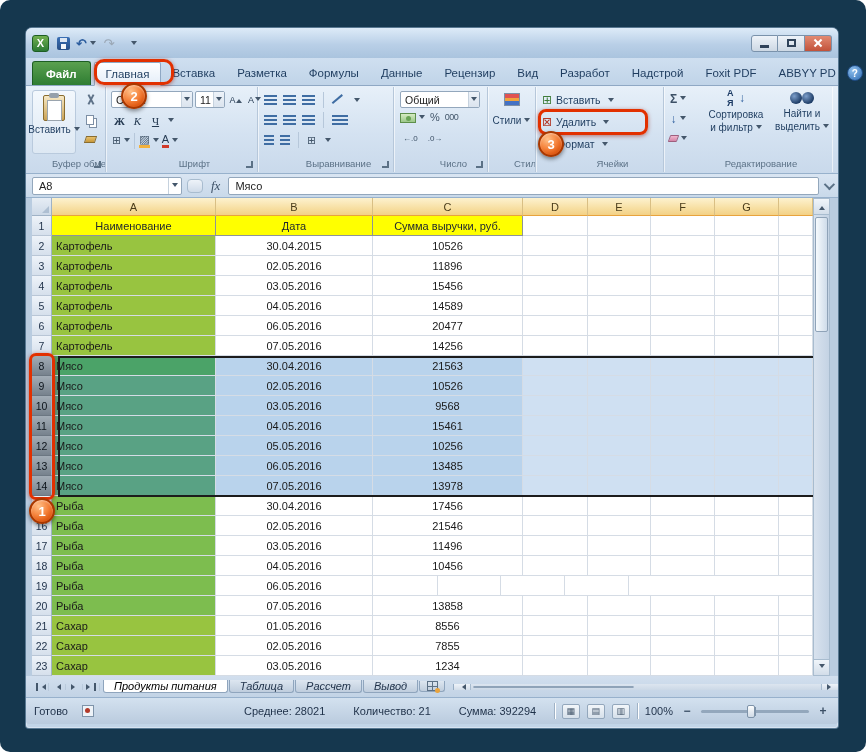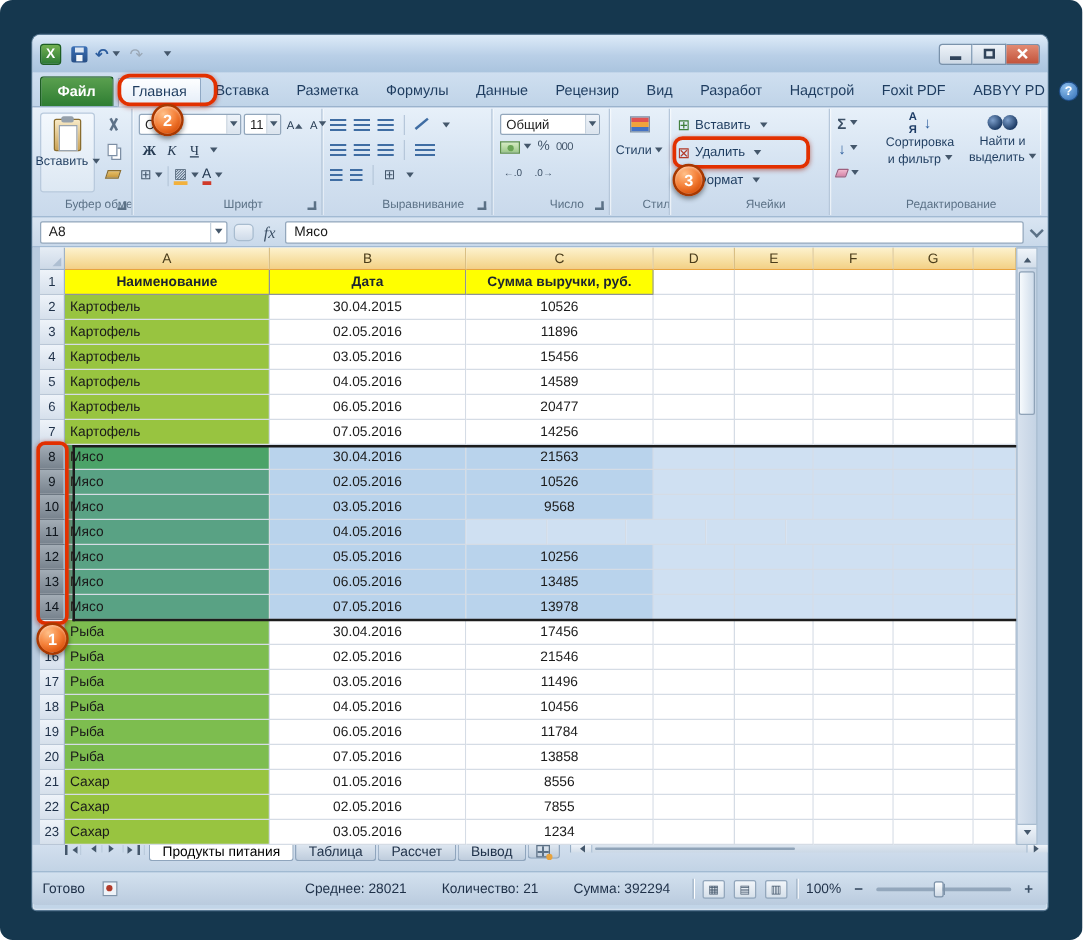--- a/index.html
+++ b/index.html
@@ -108,39 +108,39 @@
   .corner::after{content:'';position:absolute;right:2px;bottom:2px;width:0;height:0;border-left:7px solid transparent;border-bottom:7px solid #aebfd2;}
   .chcell{background:linear-gradient(#fdf2cf,#f7dfa2 60%,#f3d186);border-right:1px solid #d9bf84;border-bottom:1px solid #e8a33d;display:flex;align-items:center;justify-content:center;font-size:11px;color:#4a3c1a;}
   .chcell.fillh{flex:1;}
   .row{display:flex;height:20px;}
   .rh{width:20px;background:linear-gradient(#eef3f9,#d6e0ec);border-right:1px solid #9fb2c6;border-bottom:1px solid #b9c6d6;font-size:10.5px;color:#1e3048;display:flex;align-items:center;justify-content:center;}
   .rh.sel{background:linear-gradient(#a3adb6,#77828d);color:#0d141b;border-bottom-color:#6c7782;}
   .cell{border-right:1px solid #d5dce5;border-bottom:1px solid #d5dce5;font-size:11px;color:#1a1a1a;display:flex;align-items:center;overflow:hidden;white-space:nowrap;background:#fff;}
   .cA{padding-left:4px;}
   .cB,.cC{justify-content:center;}
   .cX{flex:1;}
-  .hcell{font-weight:bold;justify-content:center;border-right:1px solid #8e9399;border-bottom:1px solid #8e9399;color:#1c2430;font-size:11px;}
+  .hcell{font-weight:normal;justify-content:center;border-right:1px solid #8e9399;border-bottom:1px solid #8e9399;color:#1c2430;font-size:11px;}
   .tintA{box-shadow:inset 0 0 0 99px rgba(125,160,205,.28);}
   .selB{background:#b9d3ec !important;}
   .selD{background:#cfe0f2 !important;}
   .selbox{position:absolute;left:26px;top:158px;width:761px;height:141px;border:2px solid #1c1c1c;border-right:none;pointer-events:none;z-index:5;}
   .vscroll{position:absolute;left:787px;top:0;width:17px;height:478px;background:linear-gradient(90deg,#d8e2ee,#c4d3e4);border:1px solid #a8bccf;}
   .sarr{position:absolute;left:0;width:15px;height:16px;background:linear-gradient(#f0f5fa,#d2dde9);border-bottom:1px solid #a8bccf;display:flex;align-items:center;justify-content:center;}
   .sarr.down{bottom:0;border-bottom:none;border-top:1px solid #a8bccf;}
   .tri-n{width:0;height:0;border:3px solid transparent;border-bottom:4px solid #44576b;}
   .tri-s{width:0;height:0;border:3px solid transparent;border-top:4px solid #44576b;}
   .tri-w{width:0;height:0;border:3px solid transparent;border-right:4px solid #44576b;}
   .tri-e{width:0;height:0;border:3px solid transparent;border-left:4px solid #44576b;}
   .vthumb{position:absolute;left:1px;top:18px;width:13px;height:115px;background:linear-gradient(90deg,#f6fafd,#cfdcea);border:1px solid #8fa3b8;border-radius:2px;}
   .rowbox{position:absolute;left:3px;top:155px;width:26px;height:147px;border:3px solid #e23000;border-radius:7px;box-shadow:0 1px 4px rgba(150,20,0,.55);z-index:26;pointer-events:none;}
   
   .stepc{position:absolute;width:26px;height:26px;border-radius:50%;background:radial-gradient(circle at 35% 28%,#ffc089,#f5823b 45%,#d94f08 80%,#c04205);border:2px solid #a83800;box-shadow:0 2px 4px rgba(0,0,0,.45),inset 0 1px 2px rgba(255,255,255,.5);color:#fff;font-weight:bold;font-size:13px;display:flex;align-items:center;justify-content:center;z-index:30;}
   .stepbox{position:absolute;border:3px solid #e23000;border-radius:10px;box-shadow:0 1px 4px rgba(150,20,0,.55);z-index:25;pointer-events:none;}
   
-  .sheetbar{position:absolute;left:0;top:648px;width:100%;height:22px;background:linear-gradient(#d2dfee,#c2d3e5);border-bottom:1px solid #97b1cc;display:flex;align-items:flex-start;padding-left:22px;}
+  .sheetbar{position:absolute;left:0;top:648px;width:100%;height:22px;background:linear-gradient(#d2dfee,#c2d3e5);border-bottom:1px solid #97b1cc;display:flex;align-items:center;padding-left:6px;font-style:italic;}
   .navb{width:17px;display:flex;align-items:center;justify-content:center;border-right:1px solid rgba(160,180,200,.4);}
   .navb .bar{width:2px;height:8px;background:#44576b;margin:0 1px;}
   .stab{padding:0 10px;display:flex;align-items:center;font-size:11px;color:#1e3048;background:linear-gradient(#dde6f0,#bfcddd);border:1px solid #8fa5bd;border-top:none;margin:0 1px 0 0;border-radius:0 0 3px 3px;white-space:nowrap;}
   .stab.active{background:#fff;color:#000;z-index:2;}
   .instab{width:26px;display:flex;align-items:center;justify-content:center;background:linear-gradient(#dde6f0,#bfcddd);border:1px solid #8fa5bd;border-top:none;border-radius:0 0 3px 3px;}
   .ic-grid{width:11px;height:10px;border:1px solid #5c7186;background:linear-gradient(90deg,transparent 0 4px,#5c7186 4px 5px,transparent 5px),linear-gradient(transparent 0 4px,#5c7186 4px 5px,transparent 5px);position:relative;}
   .ic-grid::after{content:'';position:absolute;right:-3px;bottom:-3px;width:5px;height:5px;border-radius:50%;background:#e8a33d;}
   .hscroll{flex:1;display:flex;align-items:stretch;margin-left:8px;border-left:1px solid #97adc4;}
   .hbtn{width:17px;display:flex;align-items:center;justify-content:center;background:linear-gradient(#eef3f9,#d2dde9);border-right:1px solid #a8bccf;}
   .hbtn.right{border-left:1px solid #a8bccf;border-right:none;}
@@ -543,20 +543,21 @@
               <div class="cell cD selD" style="width: 65px;"></div>
               <div class="cell cE selD" style="width: 63px;"></div>
               <div class="cell cF selD" style="width: 64px;"></div>
               <div class="cell cG selD" style="width: 64px;"></div>
               <div class="cell cX selD"></div>
             </div>
             <div class="row">
               <div class="rh sel">11</div>
               <div class="cell cA tintA" style="width: 164px; background-color: rgb(75, 163, 104);">Мясо</div>
               <div class="cell cB selB" style="width: 157px;">04.05.2016</div>
+              <div class="cell cC selB" style="width: 150px;">15461</div>
               <div class="cell cD selD" style="width: 65px;"></div>
               <div class="cell cE selD" style="width: 63px;"></div>
               <div class="cell cF selD" style="width: 64px;"></div>
               <div class="cell cG selD" style="width: 64px;"></div>
               <div class="cell cX selD"></div>
             </div>
             <div class="row">
               <div class="rh sel">12</div>
               <div class="cell cA tintA" style="width: 164px; background-color: rgb(75, 163, 104);">Мясо</div>
               <div class="cell cB selB" style="width: 157px;">05.05.2016</div>
@@ -630,21 +631,20 @@
               <div class="cell cD" style="width: 65px;"></div>
               <div class="cell cE" style="width: 63px;"></div>
               <div class="cell cF" style="width: 64px;"></div>
               <div class="cell cG" style="width: 64px;"></div>
               <div class="cell cX"></div>
             </div>
             <div class="row">
               <div class="rh">19</div>
               <div class="cell cA" style="width: 164px; background-color: rgb(125, 189, 79);">Рыба</div>
               <div class="cell cB" style="width: 157px;">06.05.2016</div>
-              <div class="cell cC" style="width: 150px;">11784</div>
               <div class="cell cD" style="width: 65px;"></div>
               <div class="cell cE" style="width: 63px;"></div>
               <div class="cell cF" style="width: 64px;"></div>
               <div class="cell cG" style="width: 64px;"></div>
               <div class="cell cX"></div>
             </div>
             <div class="row">
               <div class="rh">20</div>
               <div class="cell cA" style="width: 164px; background-color: rgb(125, 189, 79);">Рыба</div>
               <div class="cell cB" style="width: 157px;">07.05.2016</div>

